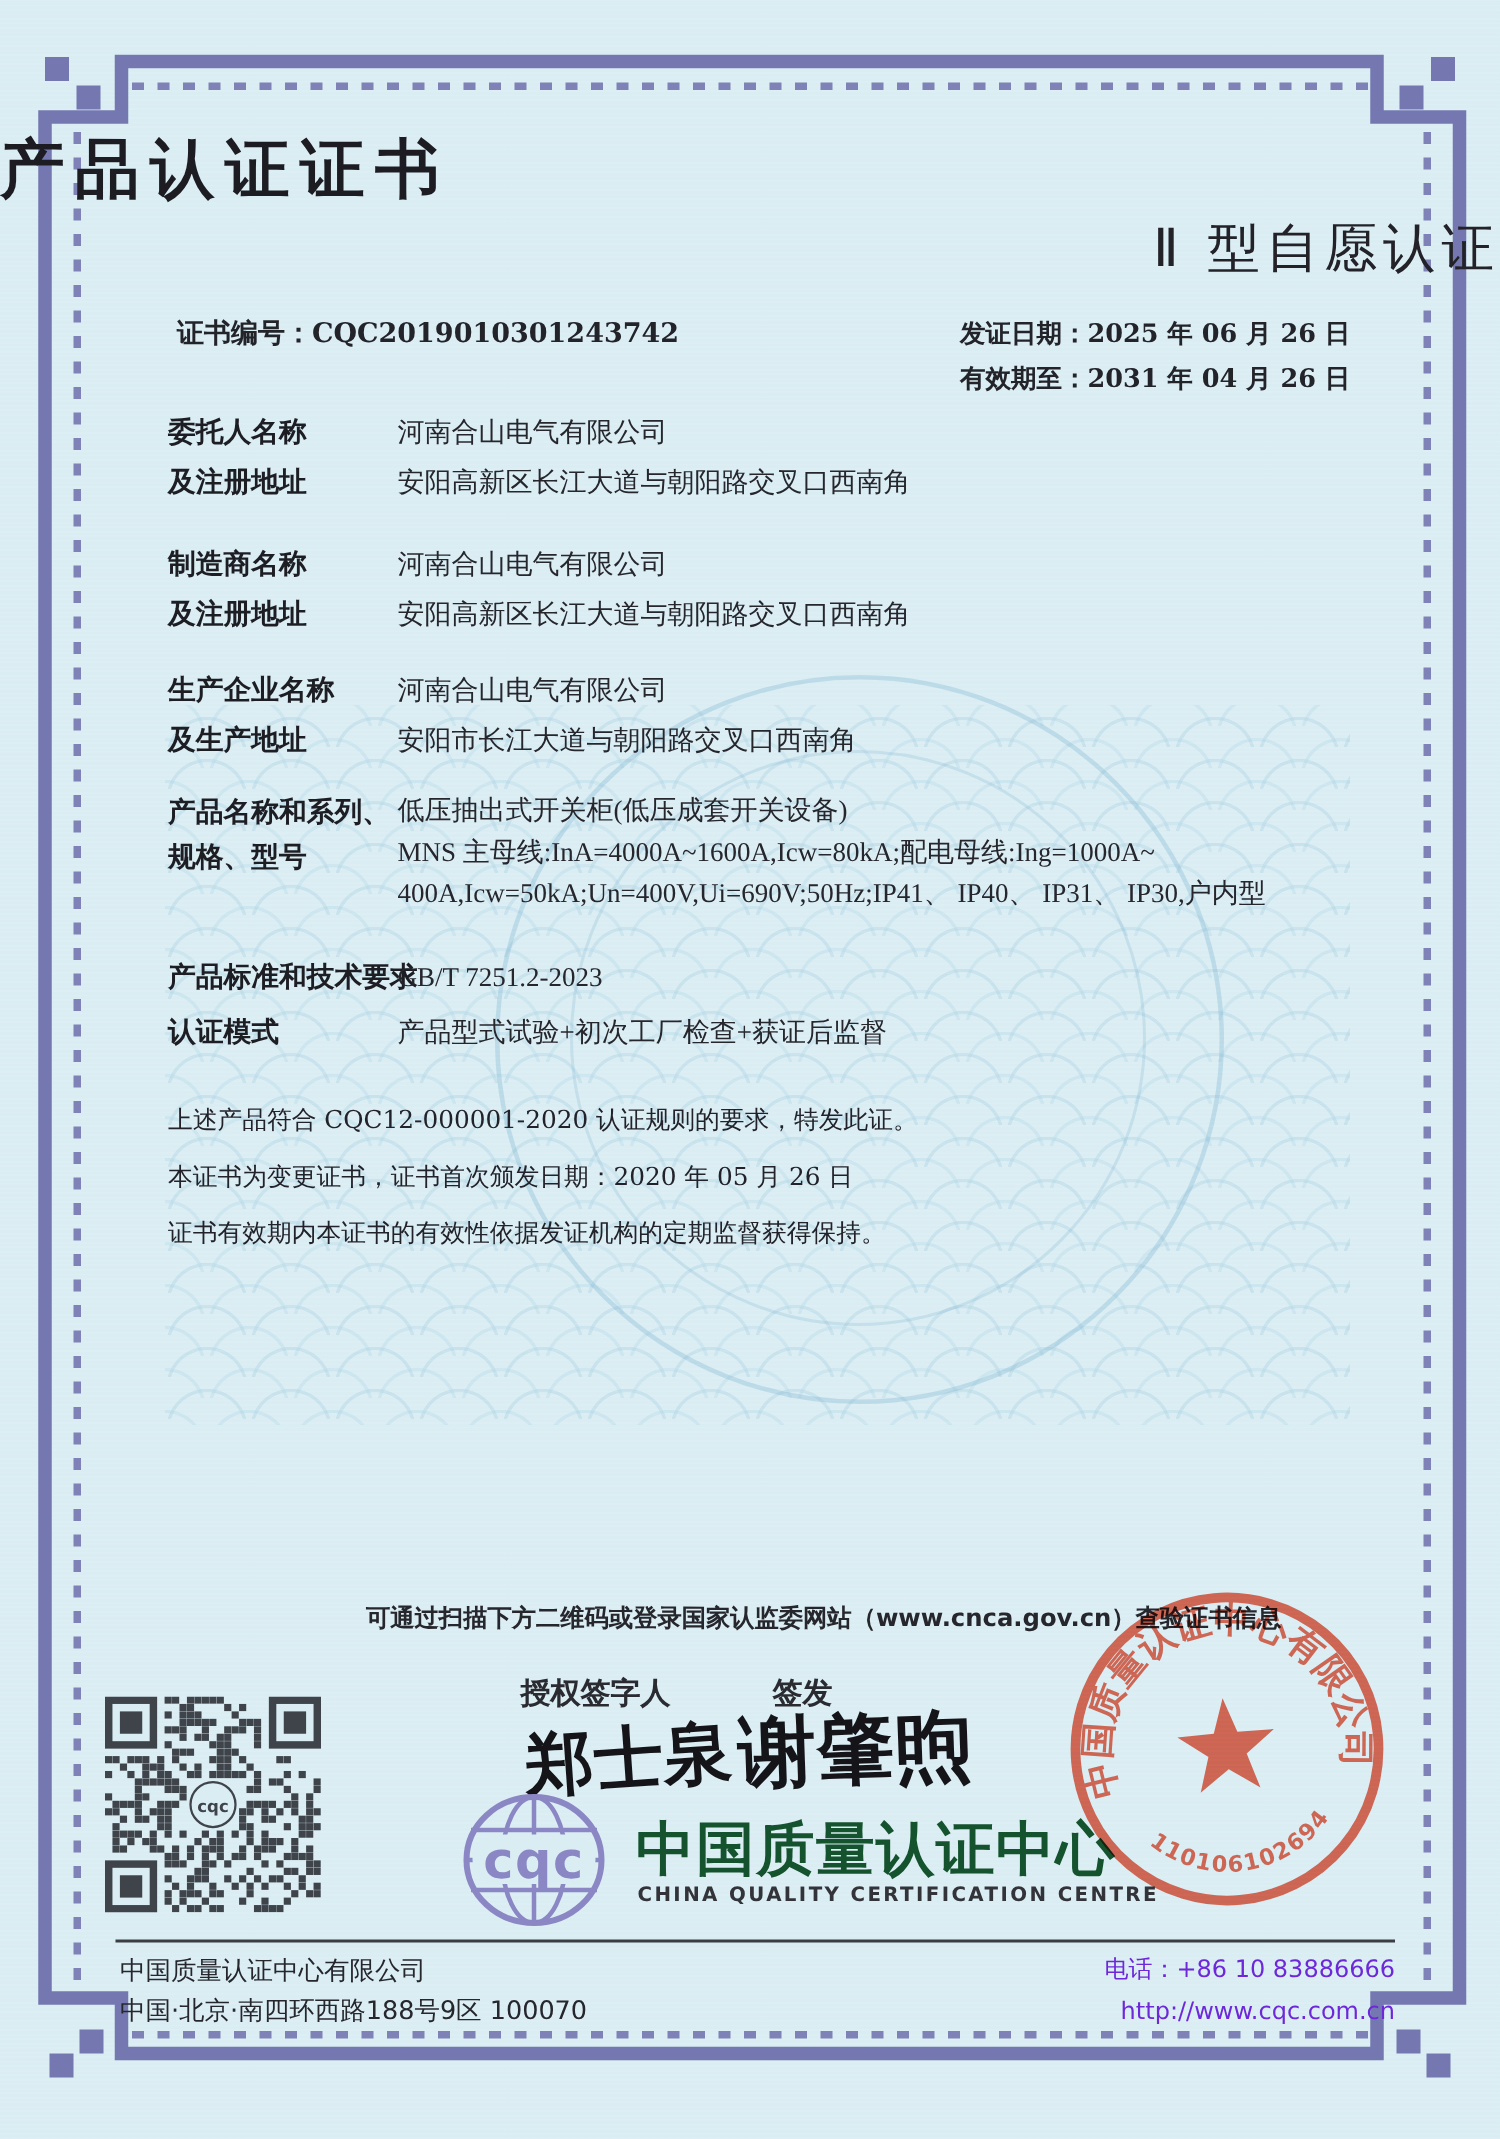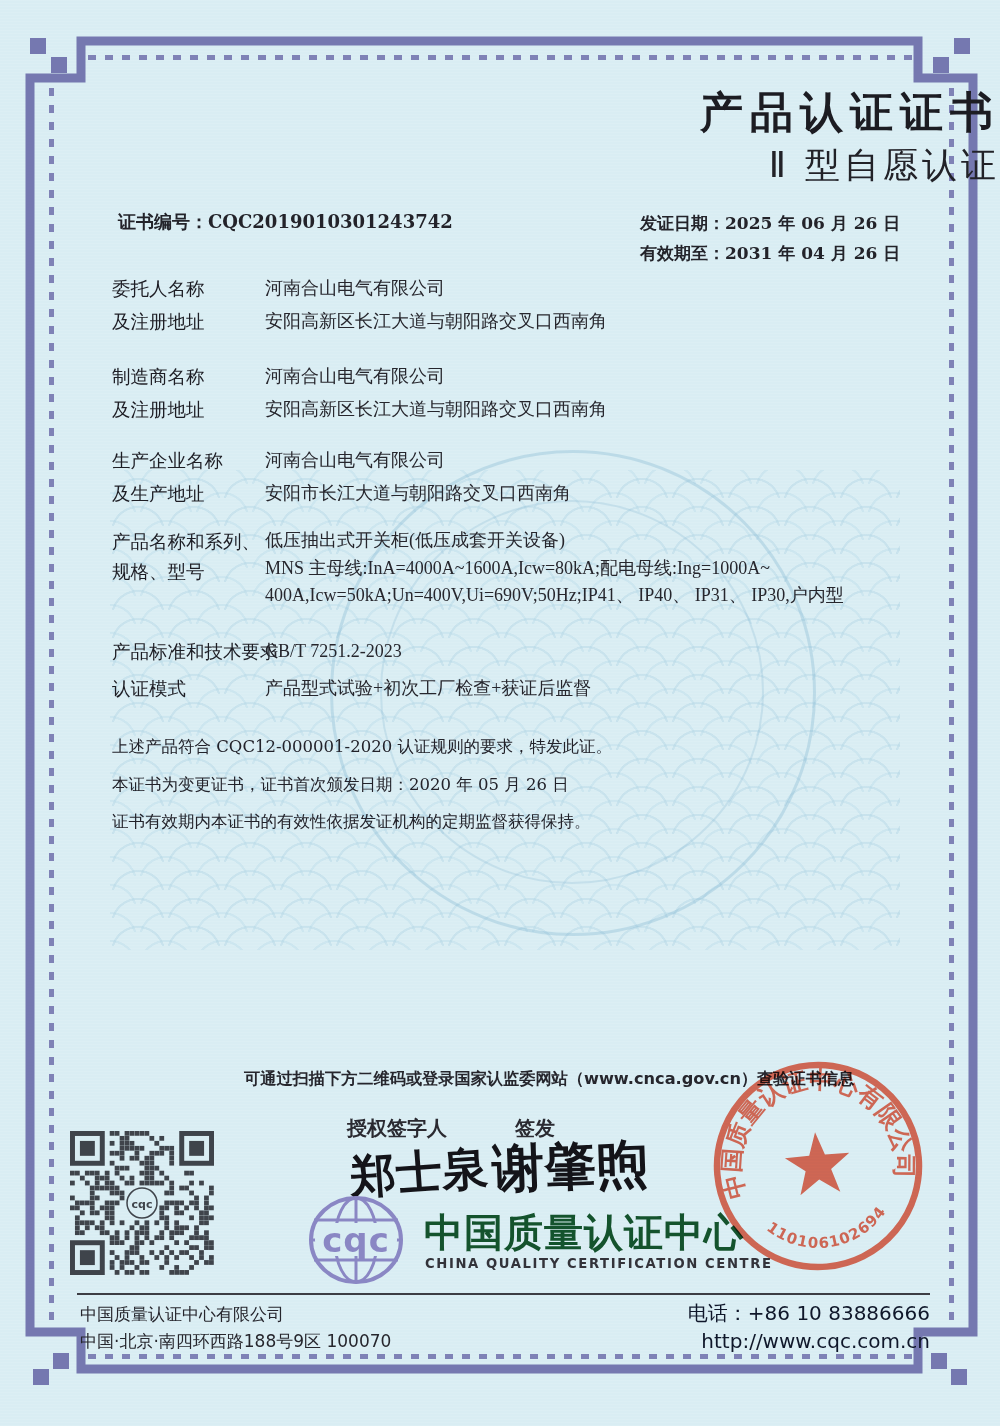--- a/index.html
+++ b/index.html
@@ -18,42 +18,42 @@
   .abs{position:absolute;}
   
   .wave-band{
     left:110px;right:100px;top:470px;height:480px;opacity:.5;pointer-events:none;
     background:
       radial-gradient(circle at 50% 125%, rgba(130,185,212,0) 55%, rgba(130,185,212,.38) 56%, rgba(130,185,212,.38) 60%, rgba(130,185,212,0) 61%) 0 0/56px 28px,
       radial-gradient(circle at 50% 125%, rgba(130,185,212,0) 55%, rgba(130,185,212,.30) 56%, rgba(130,185,212,.30) 60%, rgba(130,185,212,0) 61%) 28px 14px/56px 28px;
   }
   .wm-ring{border-radius:50%;pointer-events:none;}
   
-  .title{left:0;right:0;top:84px;text-align:right;font-size:43px;font-weight:900;letter-spacing:7px;color:#1c1c22;}
+  .title{left:0;right:0;top:84px;text-align:left;font-size:43px;font-weight:900;letter-spacing:7px;color:#1c1c22;}
   .subtitle{left:0;right:0;top:142px;text-align:right;font-size:35px;font-weight:500;letter-spacing:4px;color:#222228;}
   .serif{font-family:"DejaVu Serif","Liberation Serif",serif;}
   .cert-no{left:118px;top:210px;font-size:18px;font-weight:700;}
   .dates{left:640px;top:208px;font-size:17px;font-weight:700;line-height:30px;}
   
   .sec{left:112px;width:820px;}
   .lbl-col{position:absolute;left:0;top:0;}
   .val-col{position:absolute;left:153px;top:0;right:0;}
-  .lbl{font-weight:400;font-size:18.5px;color:#1d1d24;white-space:nowrap;}
+  .lbl{font-weight:700;font-size:18.5px;color:#1d1d24;white-space:nowrap;}
   .val{font-size:18px;color:#26262d;white-space:nowrap;font-family:Liberation Serif, serif;}
   .lh33{line-height:33px;} .lh30{line-height:30px;} .lh27{line-height:27.5px;}
   .stmt{left:112px;font-size:16.5px;font-weight:400;color:#22222a;}
   
   .verify{left:244px;top:1068px;font-size:16.2px;font-weight:600;color:#26262d;}
   .signlabel{top:1115px;font-size:20px;font-weight:600;color:#2a2a31;}
   .sig{font-family:"DejaVu Serif","Liberation Serif",serif;font-weight:700;color:#141419;}
   .org-cn{left:424px;top:1206px;font-size:39px;font-weight:700;letter-spacing:1px;color:#14532d;}
   .org-en{left:425px;top:1256px;font-size:13.2px;font-weight:700;letter-spacing:1.6px;color:#33333a;}
   .fline{left:77px;top:1293px;width:853px;height:2px;background:#3d3d44;}
   .foot-l{left:80px;top:1301px;font-size:17px;line-height:27px;color:#26262d;}
-  .foot-r{right:70px;top:1299px;text-align:right;font-size:20px;line-height:28px;color:#0f172a;}
+  .foot-r{right:70px;top:1299px;text-align:right;font-size:16px;line-height:28px;color:#6d28d9;}
 </style>
 </head>
 <body>
 
 <div id="page">
 
   <div class="abs wave-band"></div>
   <div class="abs wm-ring" style="left:330px;top:450px;width:480px;height:480px;border:3px solid rgba(120,175,205,.30);"></div>
   <div class="abs wm-ring" style="left:380px;top:500px;width:380px;height:380px;border:2px solid rgba(120,175,205,.22);"></div>
 

